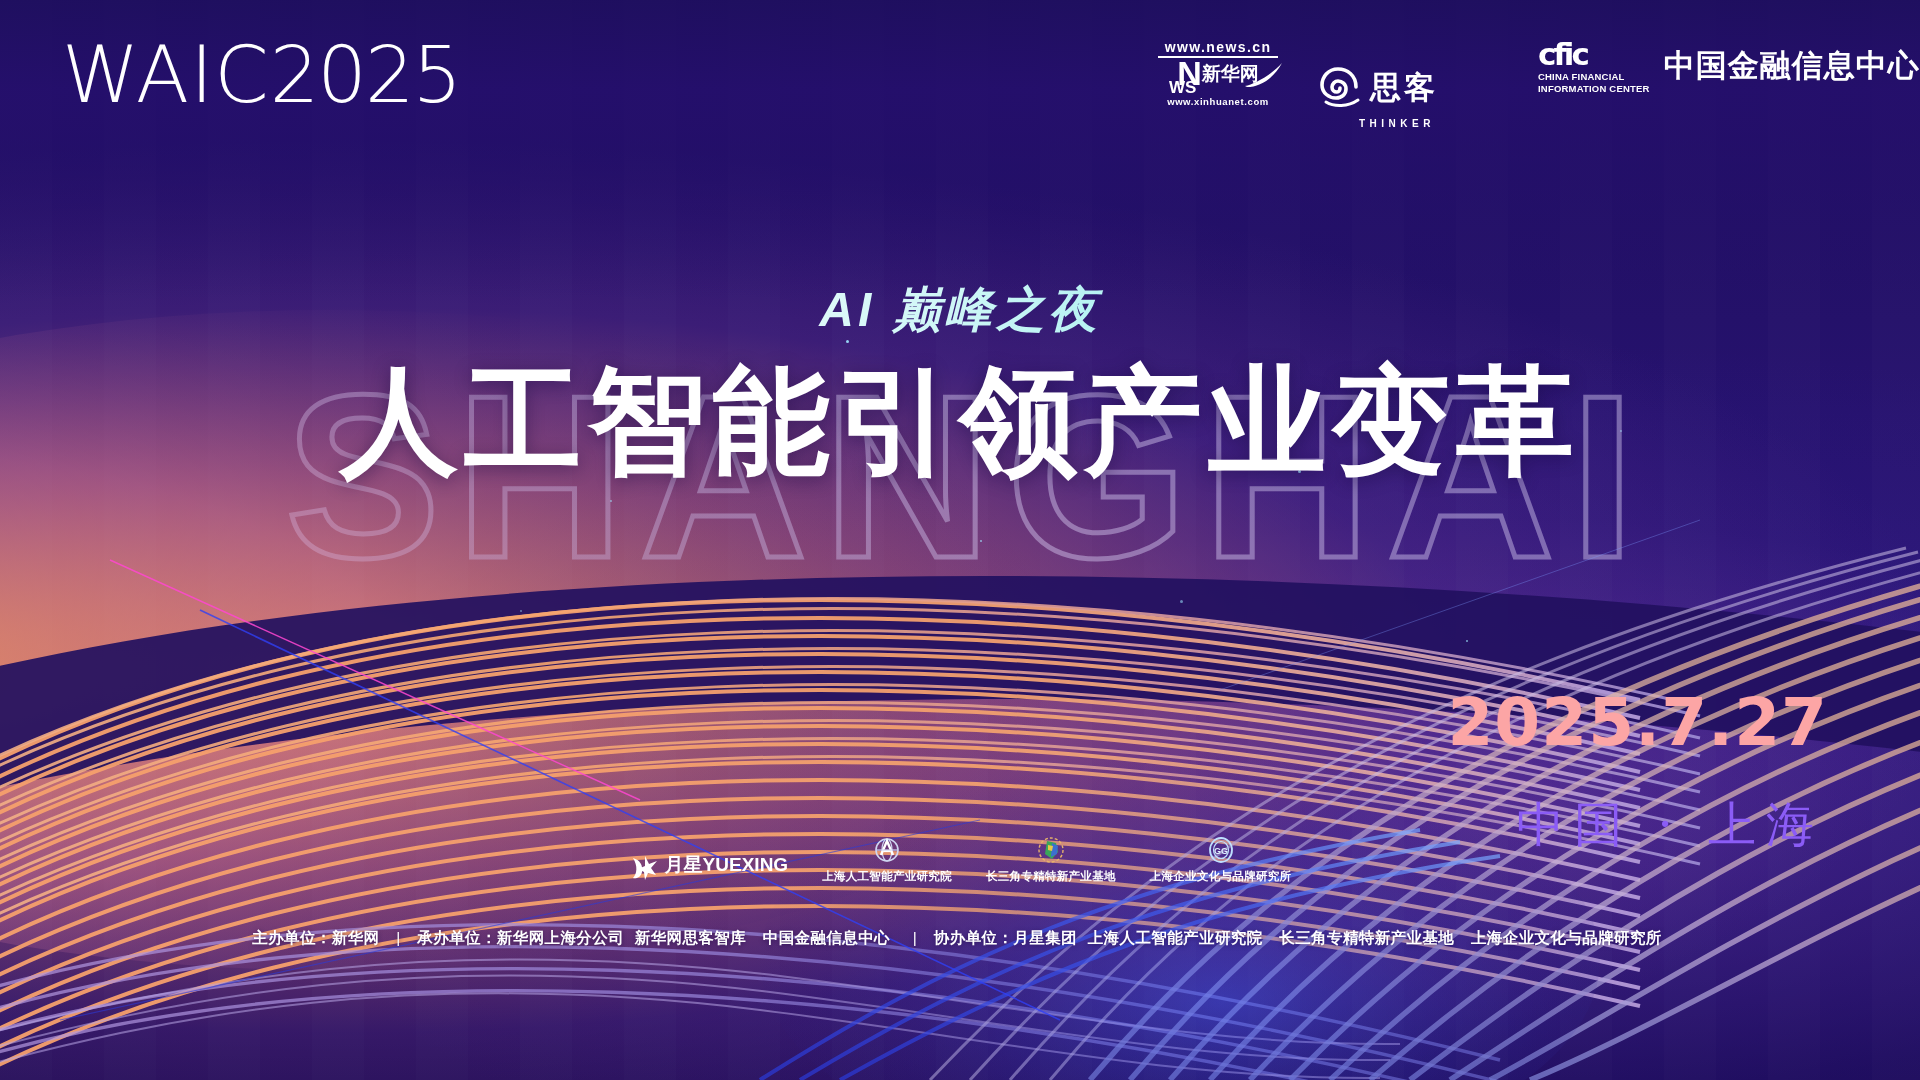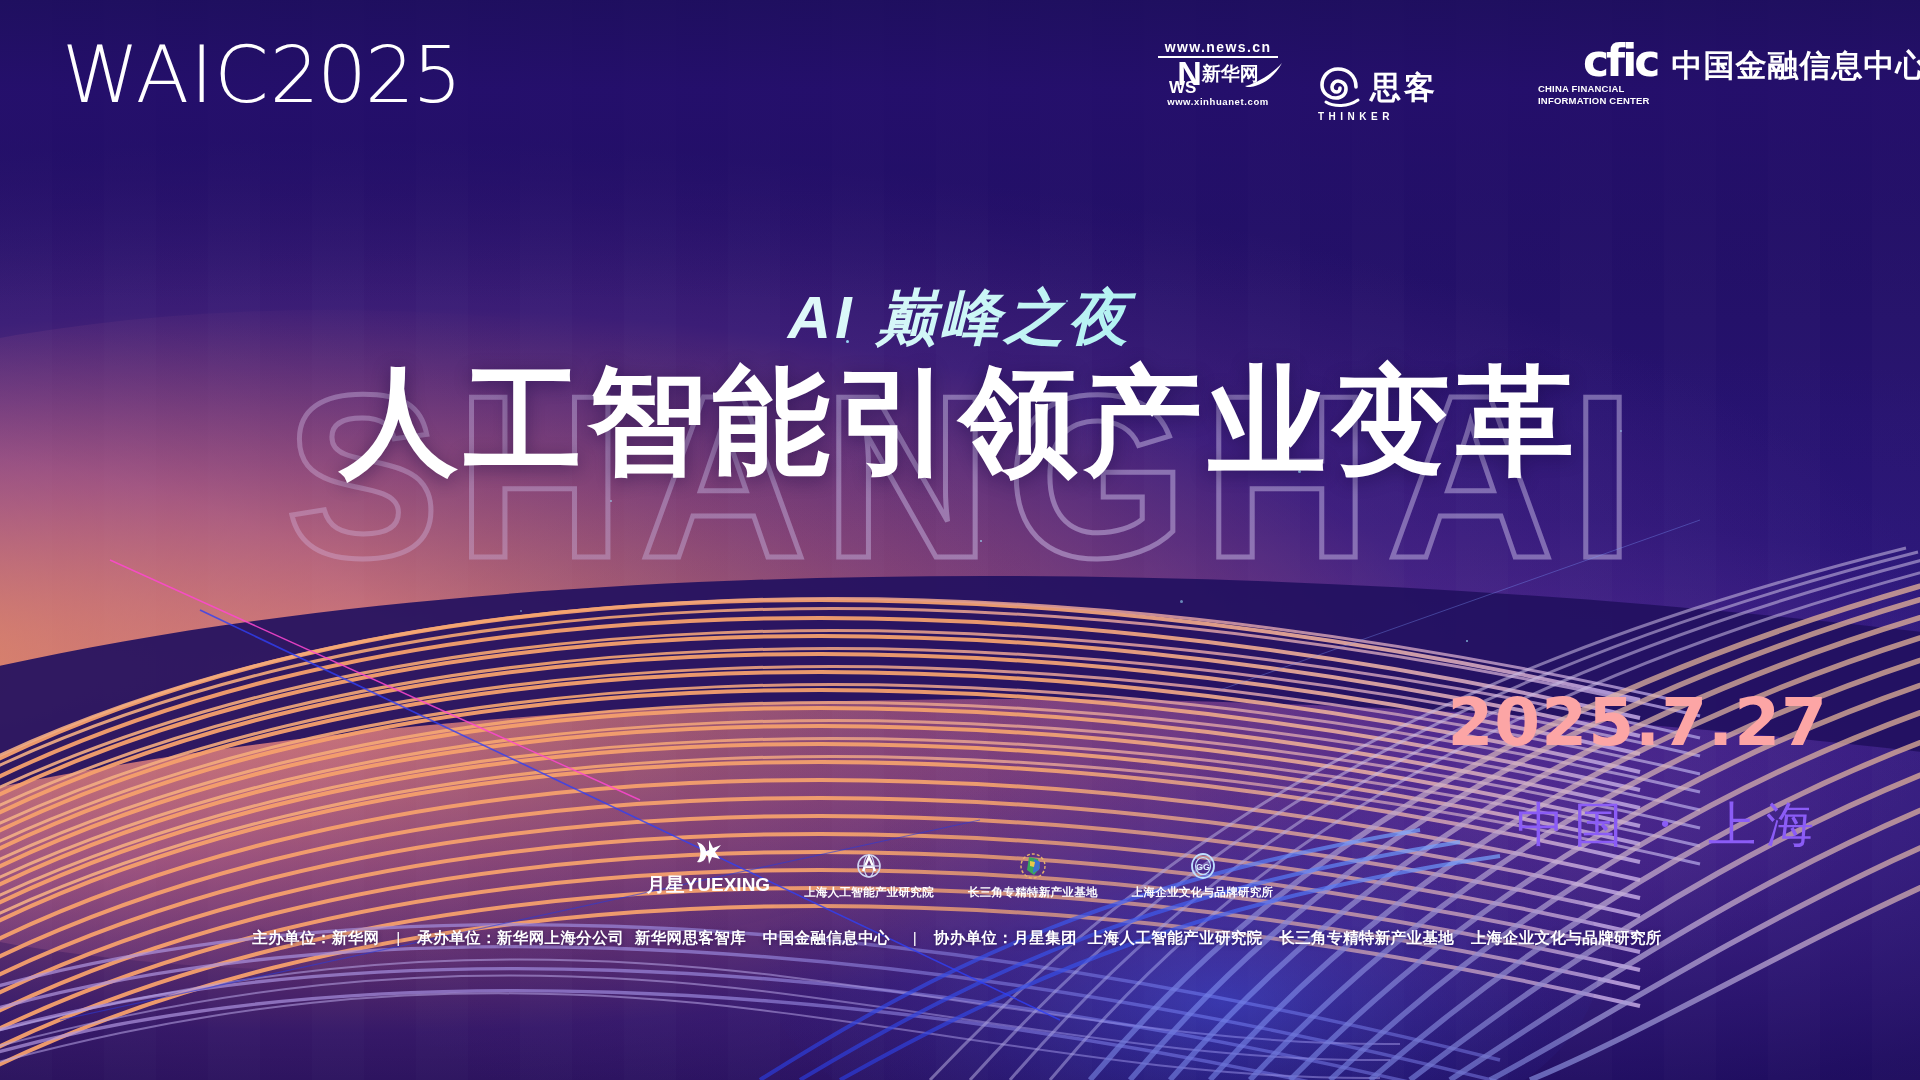--- a/index.html
+++ b/index.html
@@ -65,34 +65,34 @@
   #logo-xinhua .ws{font-size:17px;font-weight:900;line-height:.9;text-align:left;margin-left:11px;margin-top:-7px;}
   #logo-xinhua .url-bot{font-size:9.5px;letter-spacing:.6px;font-weight:700;margin-top:1px;}
   #logo-xinhua .swoosh{position:absolute;right:-6px;top:22px;width:40px;height:26px;}
 
   
   #logo-thinker{left:1318px;top:42px;width:160px;}
   #logo-thinker .row{display:flex;align-items:center;gap:8px;margin-top:24px;}
   #logo-thinker .spiral{width:44px;height:42px;flex:0 0 auto;}
   #logo-thinker .ck{font-size:31px;font-weight:700;letter-spacing:3px;line-height:1;
      font-family:"DejaVu Serif","Liberation Serif",serif;}
-  #logo-thinker .en{font-size:10px;letter-spacing:4.5px;font-weight:700;margin-top:3px;text-align:left;padding-right:2px;}
+  #logo-thinker .en{font-size:10px;letter-spacing:4.5px;font-weight:700;margin-top:10px;text-align:center;padding-right:2px;}
 
   
   #logo-cfic{left:1538px;top:40px;display:flex;align-items:flex-start;gap:14px;}
   #logo-cfic .mark{position:relative;}
-  #logo-cfic .cfic-word{font-size:44px;font-weight:700;line-height:.96;letter-spacing:-3px;
-     font-family:"DejaVu Sans","Liberation Sans",sans-serif;margin-left:45px;}
+  #logo-cfic .cfic-word{font-size:31px;font-weight:700;line-height:.96;letter-spacing:-3px;
+     font-family:"DejaVu Sans","Liberation Sans",sans-serif;}
   #logo-cfic .cfic-en{font-size:9.5px;font-weight:700;line-height:1.18;letter-spacing:.2px;margin-top:1px;}
   #logo-cfic .cfic-cn{font-size:31px;font-weight:700;letter-spacing:1px;margin-top:5px;white-space:nowrap;}
 
   
   #subtitle{
     position:absolute;left:0;top:278px;width:1920px;text-align:center;
-    font-size:60px;font-weight:700;font-style:italic;letter-spacing:4px;
+    font-size:48px;font-weight:700;font-style:italic;letter-spacing:4px;
     background:linear-gradient(100deg,#ffffff 0%,#ffffff 28%,#cdf6f6 50%,#89ecec 72%,#63e4e8 100%);
     -webkit-background-clip:text;background-clip:text;color:transparent;
     text-shadow:none;
   }
   #headline{
     position:absolute;left:0;top:358px;width:1920px;text-align:center;
     font-size:118px;font-weight:900;letter-spacing:6px;color:#ffffff;
     line-height:1.08;
     text-shadow:0 3px 18px rgba(20,6,60,.45);
   }
@@ -110,21 +110,21 @@
     font-family:"DejaVu Serif","Liberation Serif",serif;line-height:1;
   }
 
   
   #sponsors{
     position:absolute;left:0;top:836px;width:1920px;
     display:flex;justify-content:center;align-items:flex-end;gap:34px;
   }
   .sp{display:flex;flex-direction:column;align-items:center;color:#fff;}
   .sp .lbl{font-size:11.5px;font-weight:700;letter-spacing:.3px;white-space:nowrap;margin-top:3px;}
-  .sp.yx{flex-direction:column;align-items:center;gap:6px;margin-bottom:2px;}
+  .sp.yx{flex-direction:row;align-items:flex-start;gap:6px;margin-bottom:2px;}
   .sp.yx .ymark{width:30px;height:30px;}
   .sp.yx .ytext{font-size:19px;font-weight:700;letter-spacing:0;white-space:nowrap;}
   .sp .badge{width:30px;height:30px;}
 
   
   #credits{
     position:absolute;left:0;top:928px;width:1920px;text-align:center;
     color:#fff;font-size:15.5px;font-weight:700;letter-spacing:.4px;white-space:nowrap;
     text-shadow:0 1px 4px rgba(30,10,70,.6);
   }

